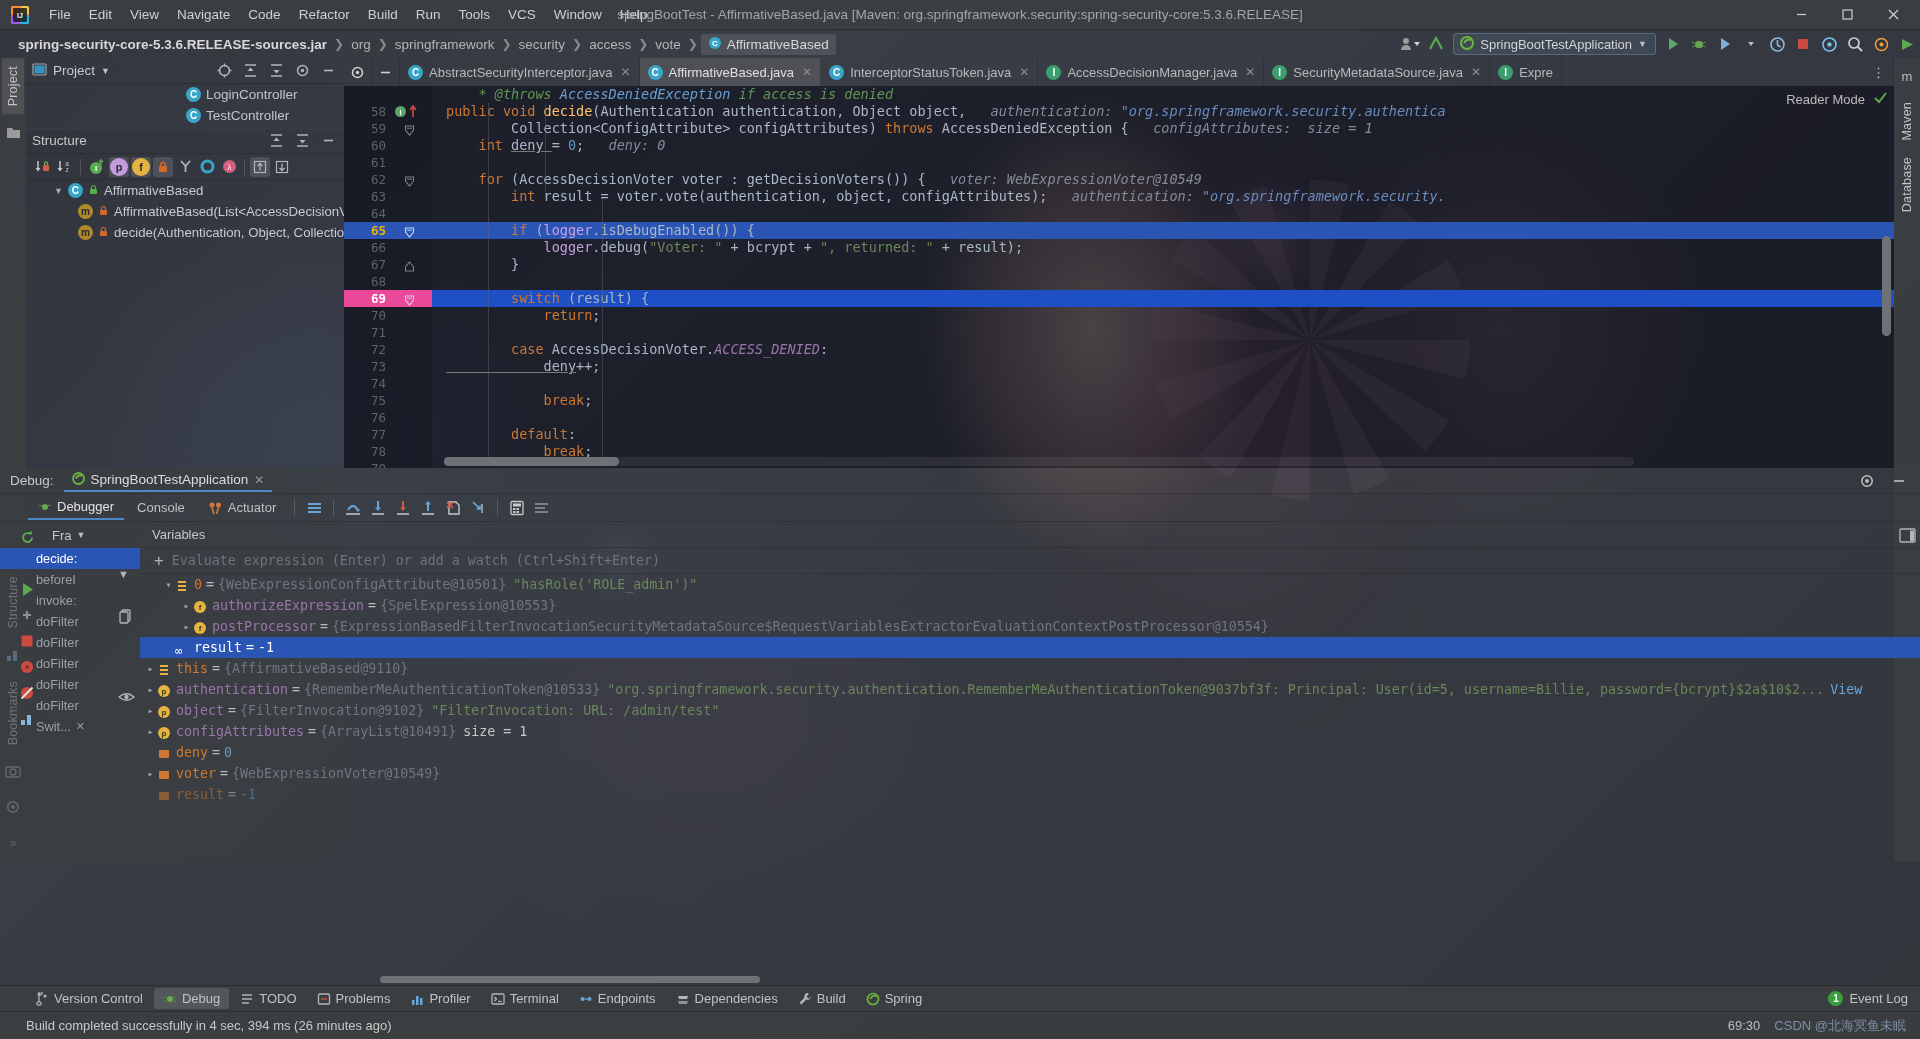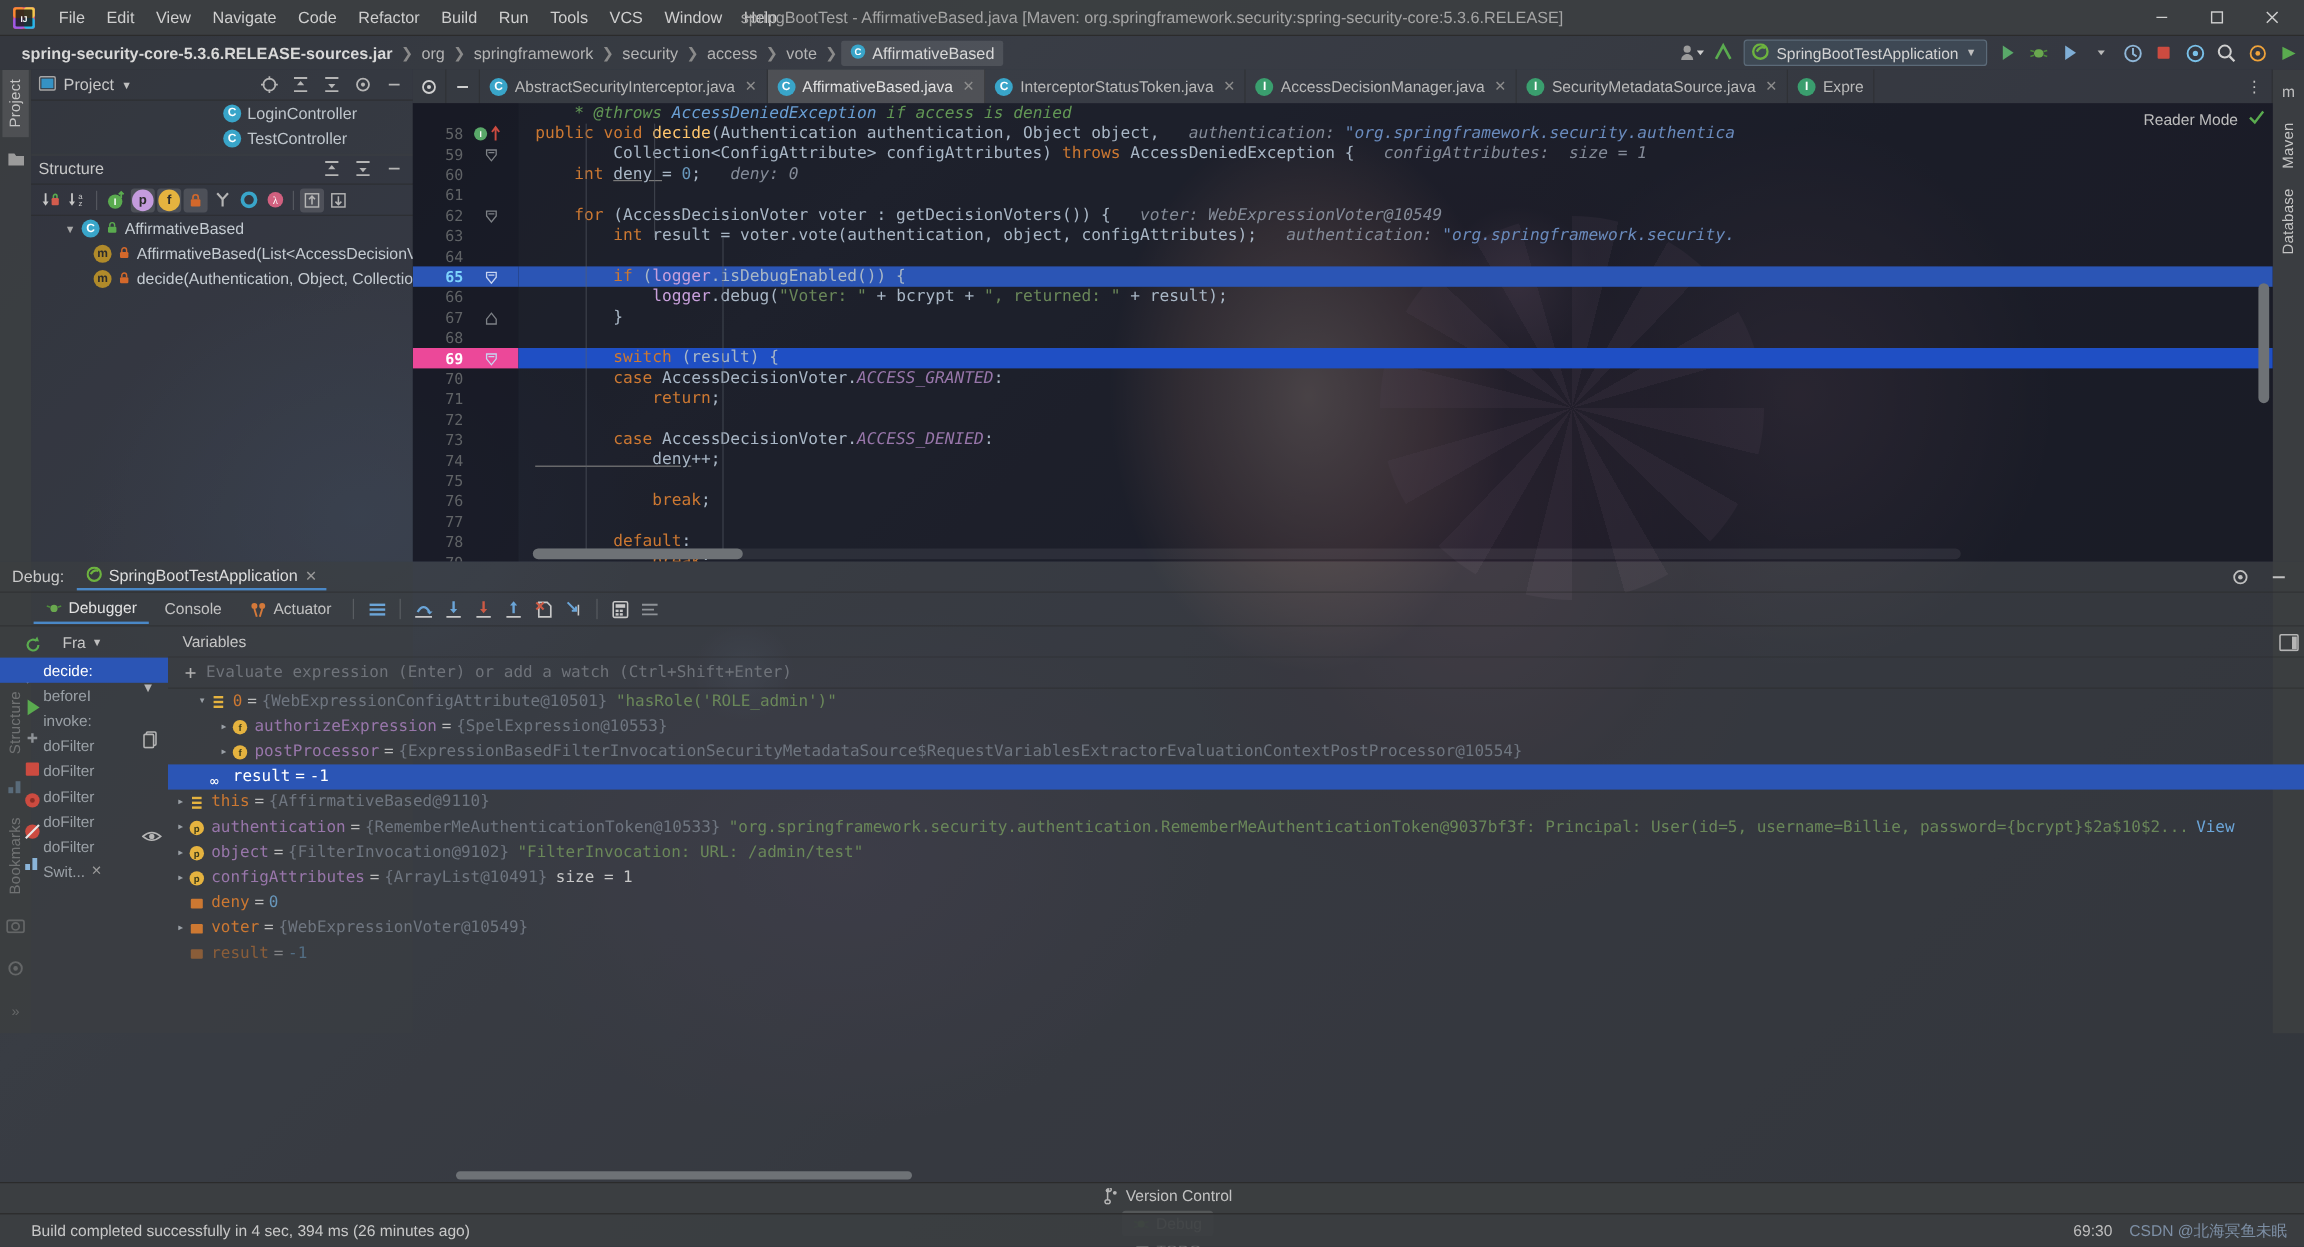--- a/index.html
+++ b/index.html
@@ -133,21 +133,21 @@
     position:absolute; left:0; right:0; top:28px; bottom:0;
     background:rgba(16,17,26,0.62);
     overflow:hidden; font-family:"DejaVu Sans Mono", monospace; font-size:13.5px;
   }
   .gutter{
     position:absolute; left:0; top:0; bottom:0; width:88px;
     background:rgba(22,24,34,0.55);
   }
   .gutter-line{height:17px; position:relative;}
   .gnum{ position:absolute; right:46px; color:#606366; font-size:12.5px; line-height:17px;}
-  .gnum.cur{color:#7dd3fc; font-weight:bold;}
+  .gnum.cur{color:#eab308; font-weight:bold;}
   .gfold{position:absolute; left:60px; top:3px; width:11px;height:11px;}
   .codelines{ position:absolute; left:88px; right:0; top:0; bottom:0; }
   .cline{ height:17px; line-height:17px; white-space:pre; padding-left:14px; }
   .cline.hl{ background:#2b55b5; }
   .cline.hl2{ background:#1f4fc4; }
   .vert-guide{position:absolute;width:1px;background:rgba(90,95,105,0.5);}
   .kw{color:#cc7832;} .str{color:#6a8759;} .num{color:#6897bb;} .mth{color:#ffc66d;}
   .typ{color:#a9b7c6;} .fld{color:#9876aa;} .cmt{color:#808080;}
   .hint{color:#848b98; font-style:italic;}
   .hintv{color:#6a8bbd; font-style:italic;}
@@ -184,21 +184,21 @@
   .vrow.sel{background:#2b55b5;color:#ffffff;}
   .arrow{width:13px;display:inline-block;text-align:center;color:#9aa0a6;font-size:10px;flex:none;}
   .vicon{width:14px;height:14px;margin-right:5px;flex:none;display:inline-block;}
   .vname{color:#9876aa;} .vname.orange{color:#cc7832;}
   .veq{color:#bcbcbc;padding:0 4px;} .vref{color:#6f7680;} .vstr{color:#6a8759;}
   .vnum{color:#6897bb;} .vwhite{color:#c8c8c8;}
   .dbg-right{position:absolute;right:2px;top:56px;display:flex;flex-direction:column;gap:6px;}
   .toolwin-bar{
     position:absolute; left:0; right:0; bottom:28px; height:26px;
     background:rgba(60,63,65,0.94); display:flex; align-items:center; gap:2px; padding-left:26px;
-    font-size:13px; color:#c2c2c2; border-top:1px solid #2b2b2b;flex-direction:column;
+    font-size:13px; color:#c2c2c2; border-top:1px solid #2b2b2b;
   }
   .twb{display:flex;align-items:center;gap:5px;padding:3px 9px;white-space:nowrap;}
   .twb.active{background:rgba(255,255,255,0.13);border-radius:3px;}
   .toolwin-bar .sp{flex:1}
   .evtlog{display:flex;align-items:center;gap:6px;padding-right:12px;}
   .evt-badge{width:15px;height:15px;border-radius:50%;background:#3a9e3a;color:#fff;font-size:10px;
              display:flex;align-items:center;justify-content:center;font-weight:bold;}
   .statusbar{
     position:absolute; left:0; right:0; bottom:0; height:28px;
     background:rgba(60,63,65,0.94); display:flex; align-items:center; padding-left:26px;
@@ -747,21 +747,20 @@
         <div class="cline"><span class="kw">    int </span><span class="typ underl">deny </span><span class="typ">= </span><span class="num">0</span><span class="typ">;</span><span class="hint">   deny: 0</span></div>
         <div class="cline"> </div>
         <div class="cline"><span class="kw">    for </span><span class="typ">(AccessDecisionVoter voter : </span><span class="typ">getDecisionVoters</span><span class="typ">()) {</span><span class="hint">   voter: WebExpressionVoter@10549</span></div>
         <div class="cline"><span class="kw">        int </span><span class="typ">result = voter.vote(authentication, object, configAttributes);</span><span class="hint">   authentication: </span><span class="hintv">"org.springframework.security.</span></div>
         <div class="cline"> </div>
         <div class="cline hl"><span class="kw">        if </span><span class="typ">(</span><span class="fld" style="color:#c9a0dc;">logger</span><span class="typ">.isDebugEnabled()) {</span></div>
         <div class="cline"><span class="typ">            </span><span class="fld" style="color:#c9a0dc;">logger</span><span class="typ">.debug(</span><span class="str">"Voter: " </span><span class="typ">+ bcrypt + </span><span class="str">", returned: " </span><span class="typ">+ result);</span></div>
         <div class="cline"><span class="typ">        }</span></div>
         <div class="cline"> </div>
         <div class="cline hl2"><span class="kw">        switch </span><span class="typ">(result) {</span></div>
-        <div class="cline"><span class="kw">        case </span><span class="typ">AccessDecisionVoter.</span><span style="color:#9876aa;font-style:italic;">ACCESS_GRANTED</span><span class="typ">:</span></div>
         <div class="cline"><span class="kw">            return</span><span class="typ">;</span></div>
         <div class="cline"> </div>
         <div class="cline"><span class="kw">        case </span><span class="typ">AccessDecisionVoter.</span><span style="color:#9876aa;font-style:italic;">ACCESS_DENIED</span><span class="typ">:</span></div>
         <div class="cline"><span class="typ underl">            deny</span><span class="typ">++;</span></div>
         <div class="cline"> </div>
         <div class="cline"><span class="kw">            break</span><span class="typ">;</span></div>
         <div class="cline"> </div>
         <div class="cline"><span class="kw">        default</span><span class="typ">:</span></div>
         <div class="cline"><span class="kw">            break</span><span class="typ">;</span></div>
       </div>

